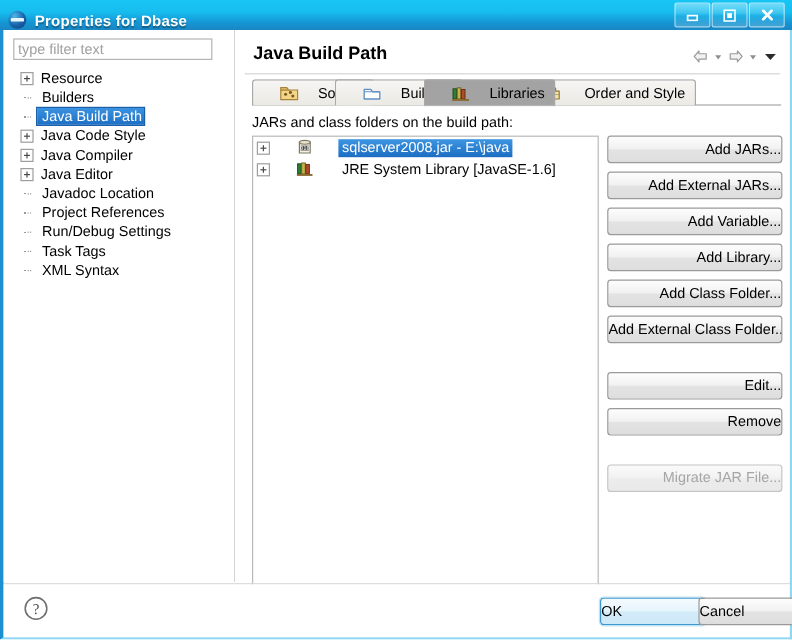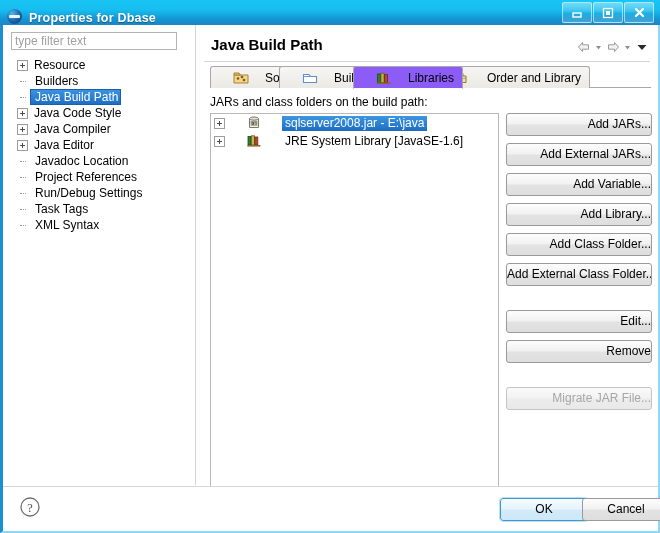--- a/index.html
+++ b/index.html
@@ -230,21 +230,21 @@
     border-bottom: none;
     border-top-left-radius: 3px;
     border-top-right-radius: 3px;
     background: linear-gradient(to bottom, #f7f6f4 0%, #ebe9e3 100%);
     font-size: 12px;
     color: #000000;
     cursor: default;
     white-space: nowrap;
   }
   .tab.active {
-    background: #8b5cf6;
+    background: #a3a3a3;
     z-index: 5;
     height: 23px;
     border-bottom: 1px solid #ffffff;
   }
   .tab-icon { width: 16px; height: 14px; flex: none; display: block; }
 
   
   #content-label {
     position: absolute;
     left: 14px; top: 70px;
@@ -356,21 +356,21 @@
     cursor: default;
   }
   #ok-button, #cancel-button {
     position: absolute;
     top: 11px;
     width: 88px; height: 23px;
     box-sizing: border-box;
     border-radius: 3px;
     font-family: "Liberation Sans", sans-serif;
     font-size: 12px;
-    text-align: center;
+    text-align: left;
     line-height: 21px;
     cursor: default;
     padding: 0;
   }
   #ok-button {
     left: 497px;
     border: 1px solid #3e97cd;
     outline: 1px solid #bfe2f3;
     background: linear-gradient(to bottom, #f5fbfe 0%, #e6f4fc 48%, #d3ebf9 52%, #cde8f8 100%);
     color: #000000;
@@ -551,21 +551,21 @@
         <span>Libraries</span>
       </div>
 
       <div class="tab" style="left:222px;">
         <span class="tab-icon">
           <svg width="16" height="14" viewBox="0 0 16 14">
             <path d="M2.5 2.5 L8 2.5 L8 5 L11 5 L11 8 L5 8 L5 5 L2.5 5 Z" fill="#f3e2a8" stroke="#8e7b36" stroke-width="1" stroke-linejoin="round"></path>
             <path d="M5 8 L5 11.5 L11 11.5 L11 8" fill="#f3e2a8" stroke="#8e7b36" stroke-width="1" stroke-linejoin="round"></path>
           </svg>
         </span>
-        <span>Order and Library</span>
+        <span>Order and Style</span>
       </div>
     </div>
 
     <div id="content-label">JARs and class folders on the build path:</div>
 
     <div id="list-box">
 
       <div class="list-row selected">
         <span class="list-exp"></span>
         <span class="list-icon">

